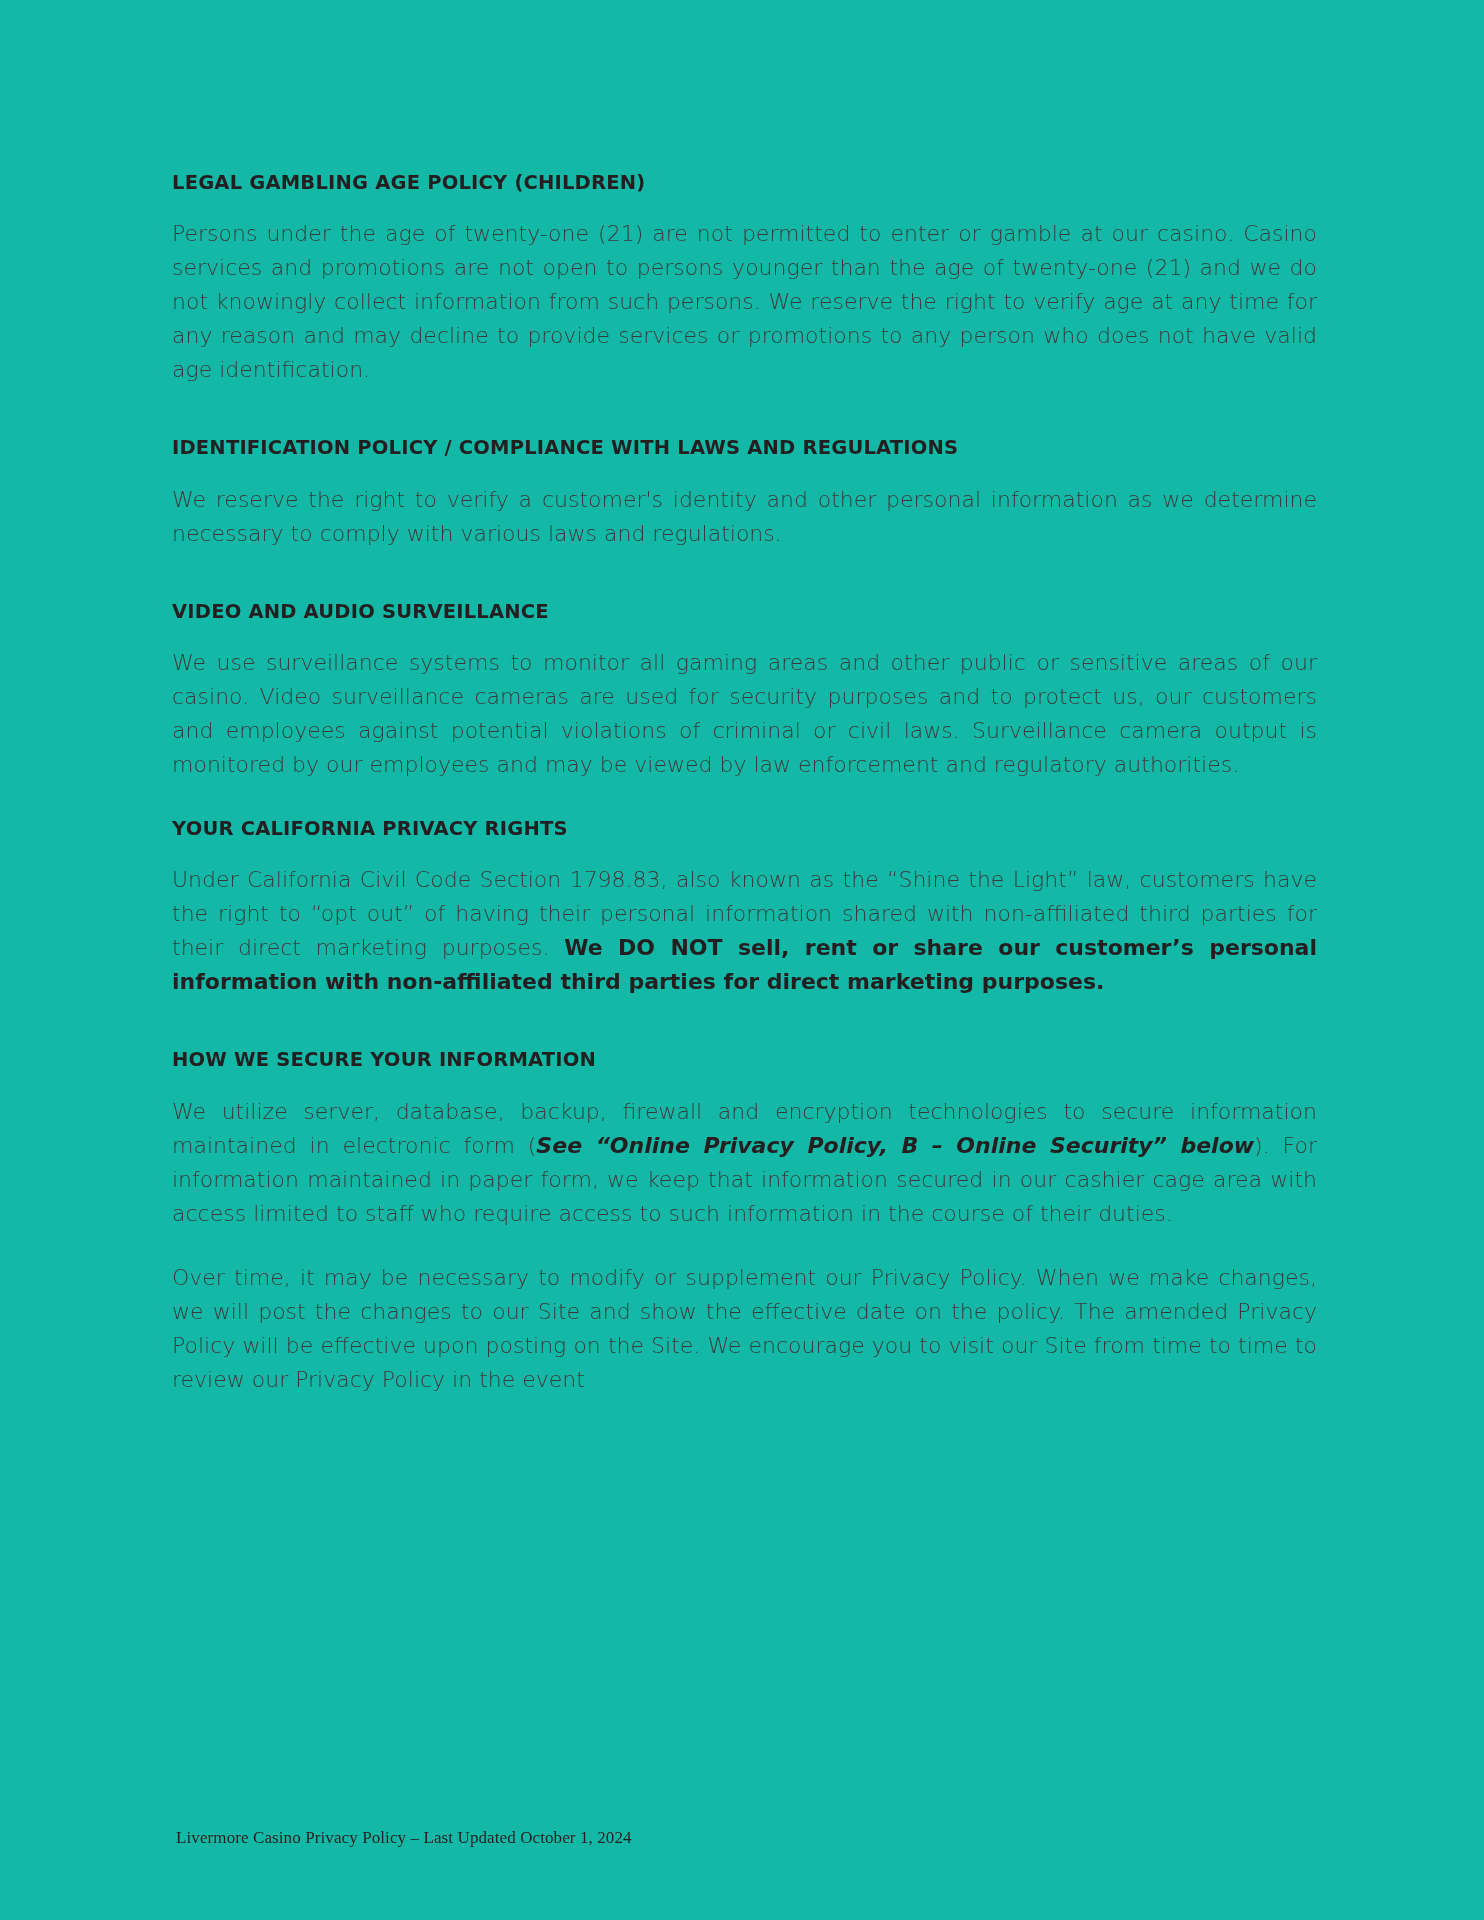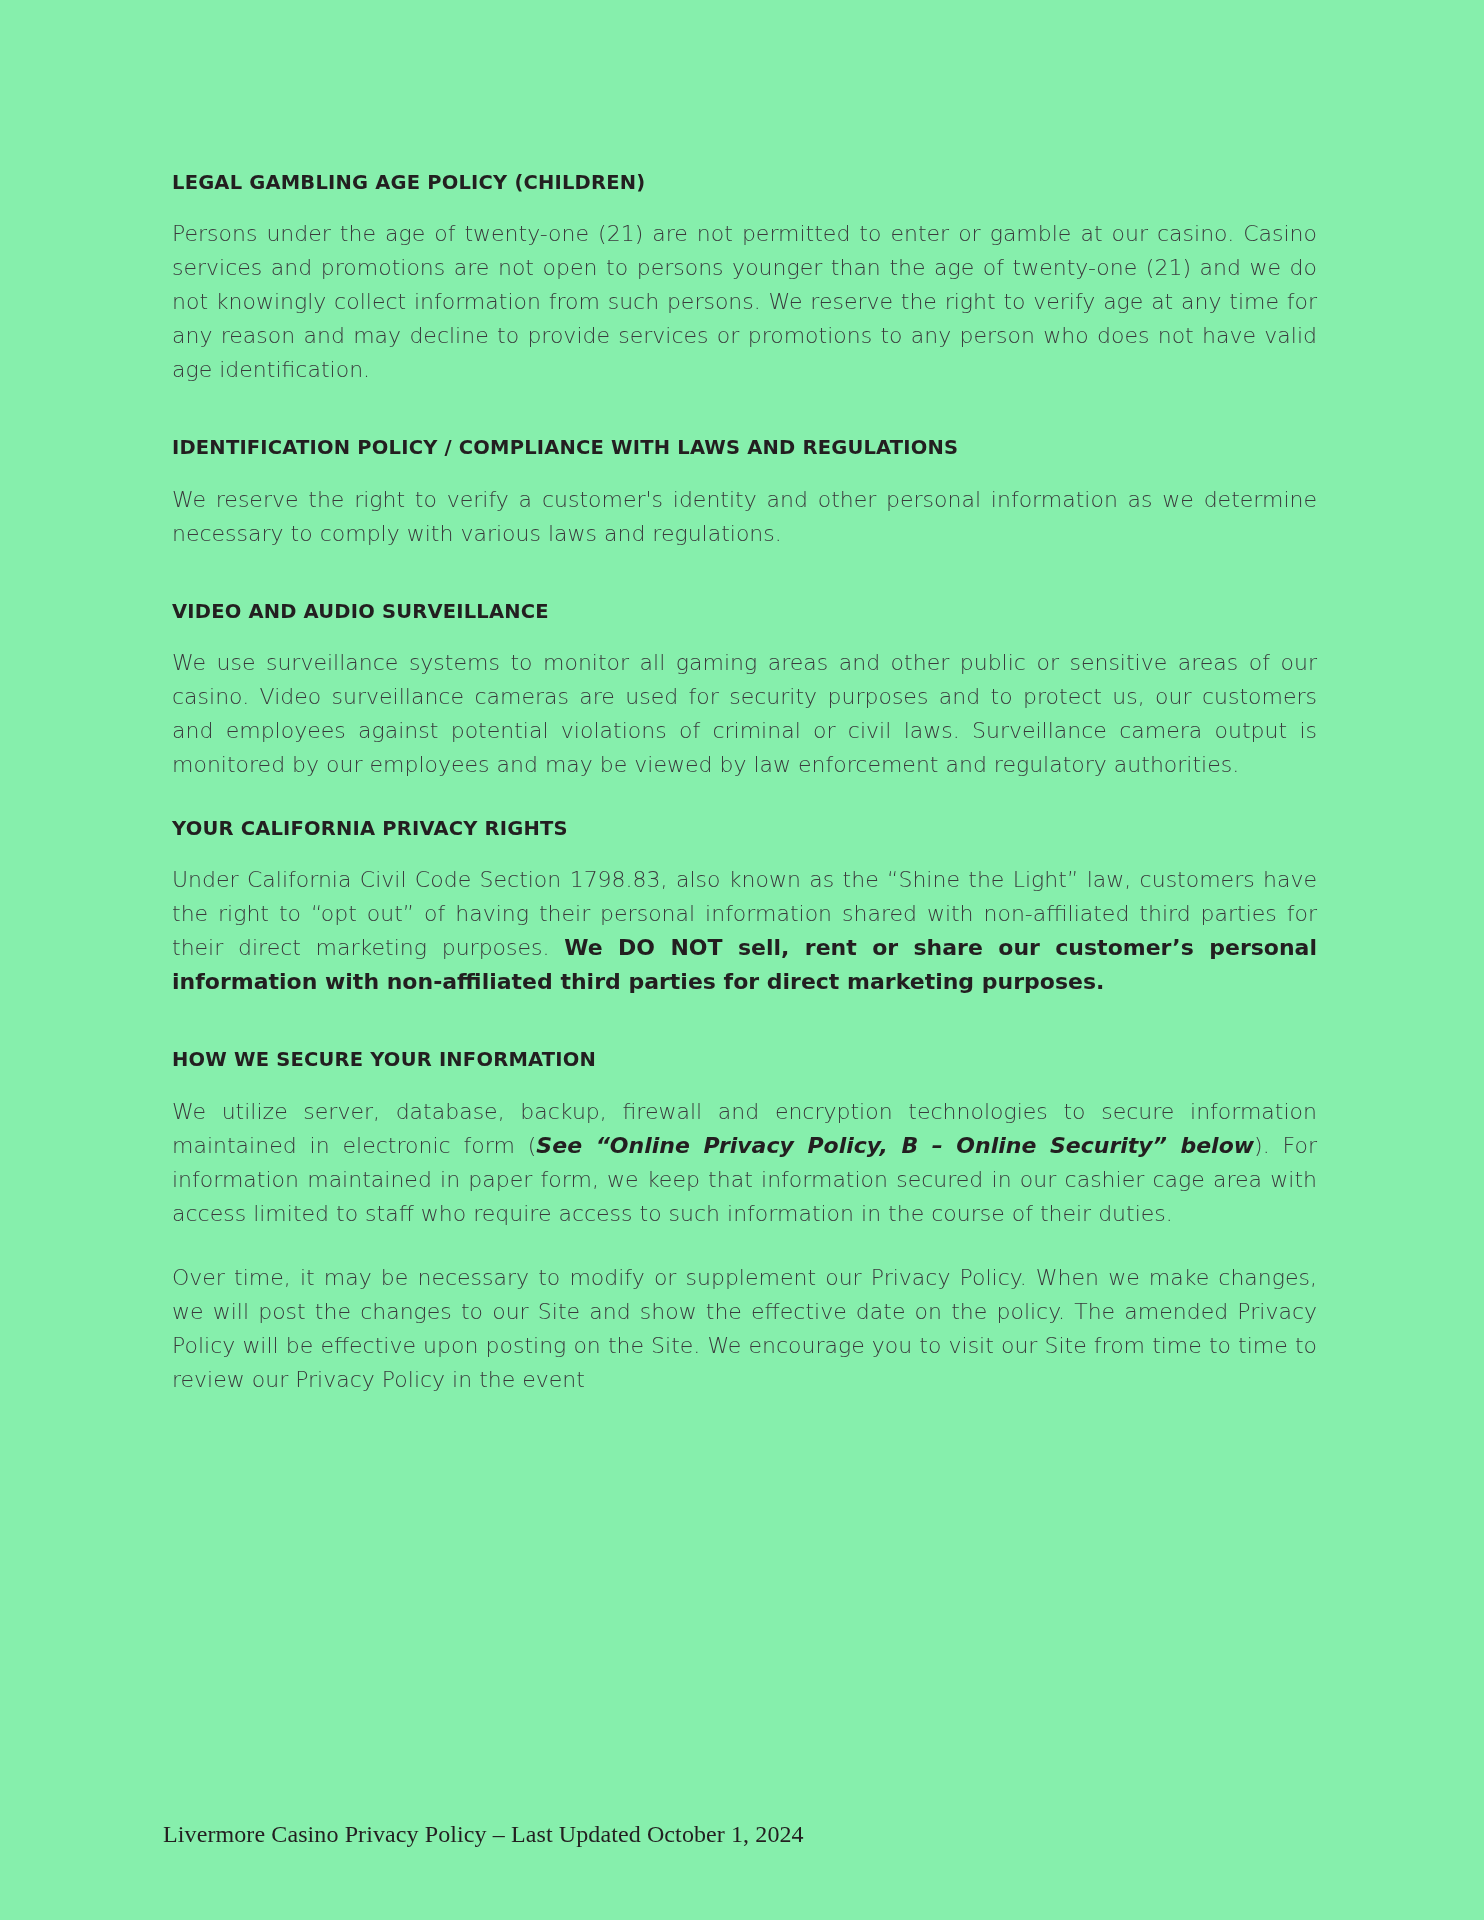--- a/index.html
+++ b/index.html
@@ -12,21 +12,21 @@
     height: 1920px;
     font-family: "DejaVu Sans", sans-serif;
     color: #231f20;
   }
   .page {
     position: relative;
     width: 1484px;
     height: 1920px;
     box-sizing: border-box;
     padding: 170px 168px 0 172px;
-    background: #86efac;
+    background: #14b8a6;
   }
   .doc-body {
     width: 1145px;
   }
   h2.section-heading {
     font-family: "DejaVu Sans", sans-serif;
     font-size: 19.5px;
     font-weight: bold;
     letter-spacing: 0.2px;
     color: #231f20;
@@ -50,24 +50,24 @@
   b.strong {
     font-weight: bold;
     color: #231f20;
   }
   i.bi {
     font-weight: bold;
     color: #231f20;
   }
   .footer {
     position: absolute;
-    left: 163px;
+    left: 176px;
     bottom: 72px;
     font-family: "Liberation Serif", serif;
-    font-size: 24px;
+    font-size: 17px;
     color: #231f20;
     letter-spacing: 0.1px;
   }
 </style>
 </head>
 <body>
 
 <div class="page">
   <div class="doc-body">
 

